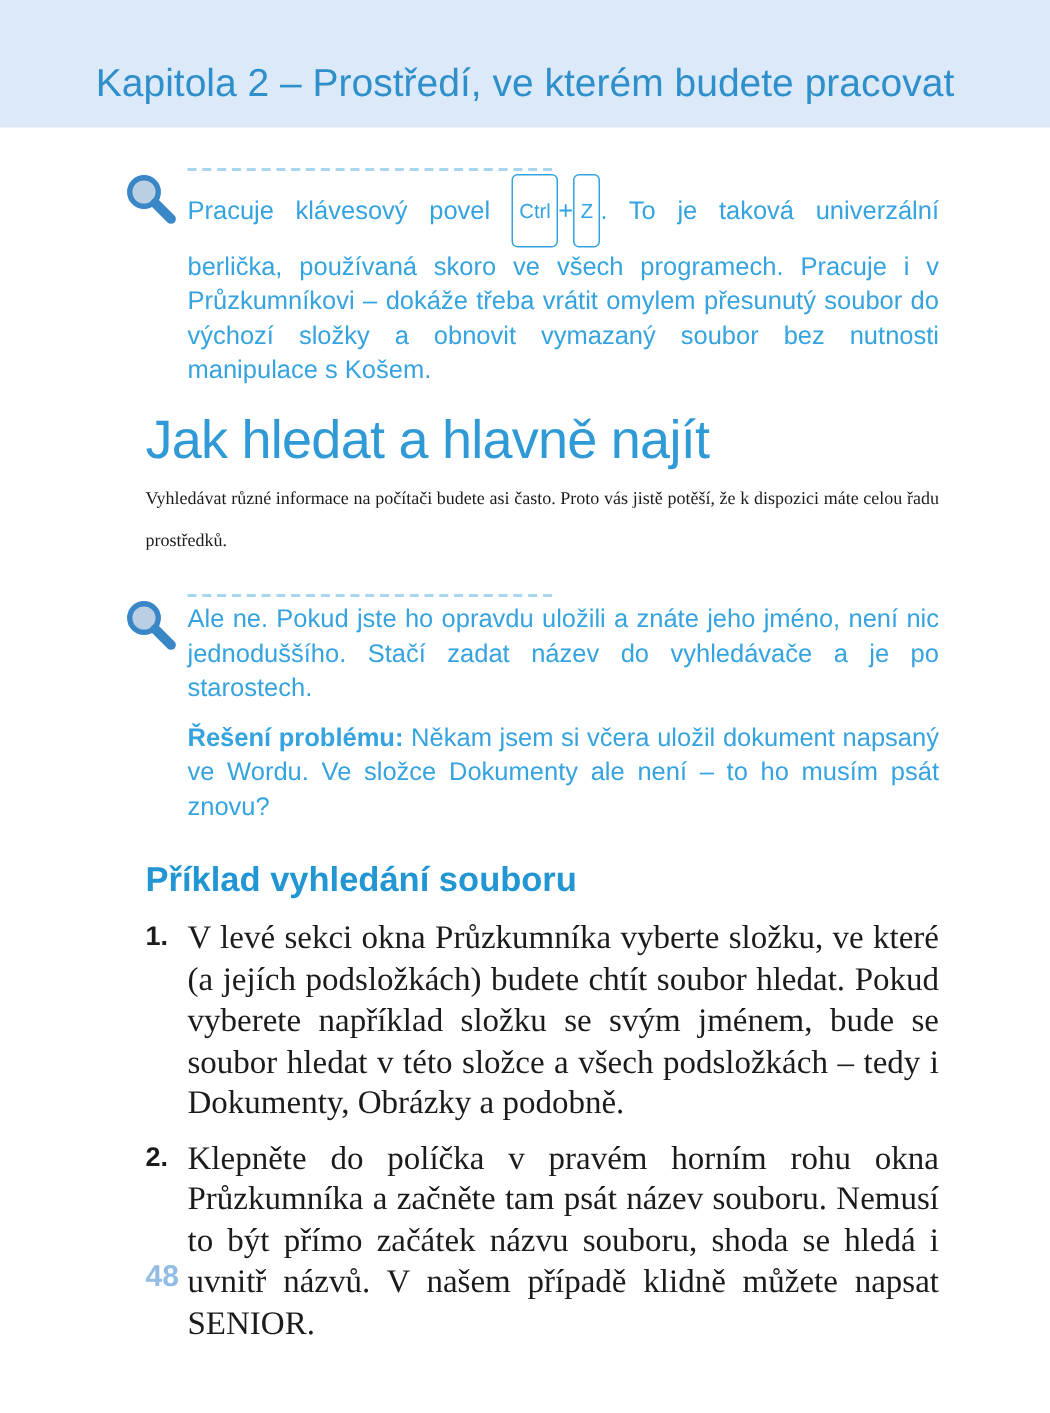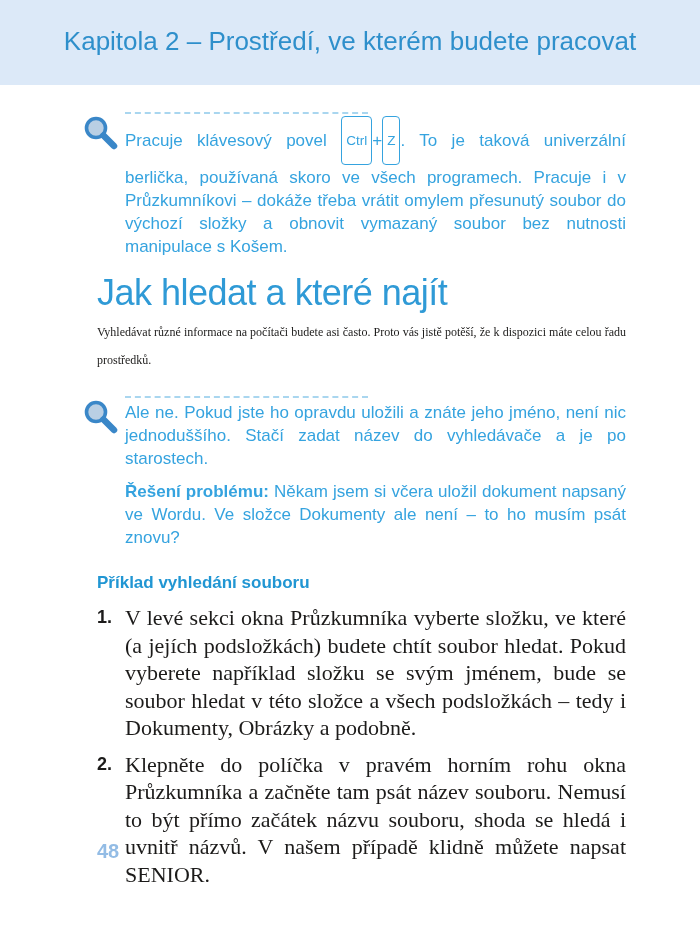--- a/index.html
+++ b/index.html
@@ -20,21 +20,21 @@
     font-family:"Liberation Serif", serif;
     color:var(--body-ink);
     position:relative;
     overflow:hidden;
   }
   
   .band{
     width:700px;height:85px;
     background:var(--band-bg);
     display:flex;align-items:flex-end;justify-content:center;
-    padding-bottom:28px;
+    padding-bottom:14px;
   }
   .band h2{
     font-family:"Liberation Sans", sans-serif;
     font-weight:500;
     font-size:26px;
     color:var(--header-blue);
     letter-spacing:0px;
   }
   
   .content{
@@ -80,21 +80,21 @@
     font-family:"Liberation Sans", sans-serif;
     font-weight:400;
     font-size:36px;
     letter-spacing:-0.5px;
     color:var(--heading-blue);
     margin:15px 0 5px 0;
   }
   h3{
     font-family:"Liberation Sans", sans-serif;
     font-weight:700;
-    font-size:17px;
+    font-size:23px;
     color:var(--subheading-blue);
     margin:24px 0 7px 0;
   }
   
   .body-text{
     font-size:12px;
     line-height:27.5px;
     text-align:justify;
   }
   .tip + h1{margin-top:14px;}
@@ -141,21 +141,21 @@
     <span class="tip-icon">
       <svg viewBox="0 0 38 38" width="38" height="38" aria-hidden="true">
         <circle cx="14" cy="13" r="9.5" fill="#b9cfe4" stroke="#3a87c8" stroke-width="3.6"></circle>
         <line x1="21.5" y1="20.5" x2="32" y2="31" stroke="#3a87c8" stroke-width="6.5" stroke-linecap="round"></line>
       </svg>
     </span>
     <div class="tip-dashes"></div>
     <p><span>Pracuje klávesový povel </span><span class="keycap">Ctrl</span><span>+</span><span class="keycap">Z</span><span>. To je taková univerzální berlička, používaná skoro ve všech programech. Pracuje i v Průzkumníkovi – dokáže třeba vrátit omylem přesunutý soubor do výchozí složky a obnovit vymazaný soubor bez nutnosti manipulace s Košem.</span></p>
   </section>
 
-  <h1>Jak hledat a které najít</h1>
+  <h1>Jak hledat a hlavně najít</h1>
 
   <p class="body-text">Vyhledávat různé informace na počítači budete asi často. Proto vás jistě potěší, že k dispozici máte celou řadu prostředků.</p>
 
   <section class="tip">
     <span class="tip-icon">
       <svg viewBox="0 0 38 38" width="38" height="38" aria-hidden="true">
         <circle cx="14" cy="13" r="9.5" fill="#b9cfe4" stroke="#3a87c8" stroke-width="3.6"></circle>
         <line x1="21.5" y1="20.5" x2="32" y2="31" stroke="#3a87c8" stroke-width="6.5" stroke-linecap="round"></line>
       </svg>
     </span>

